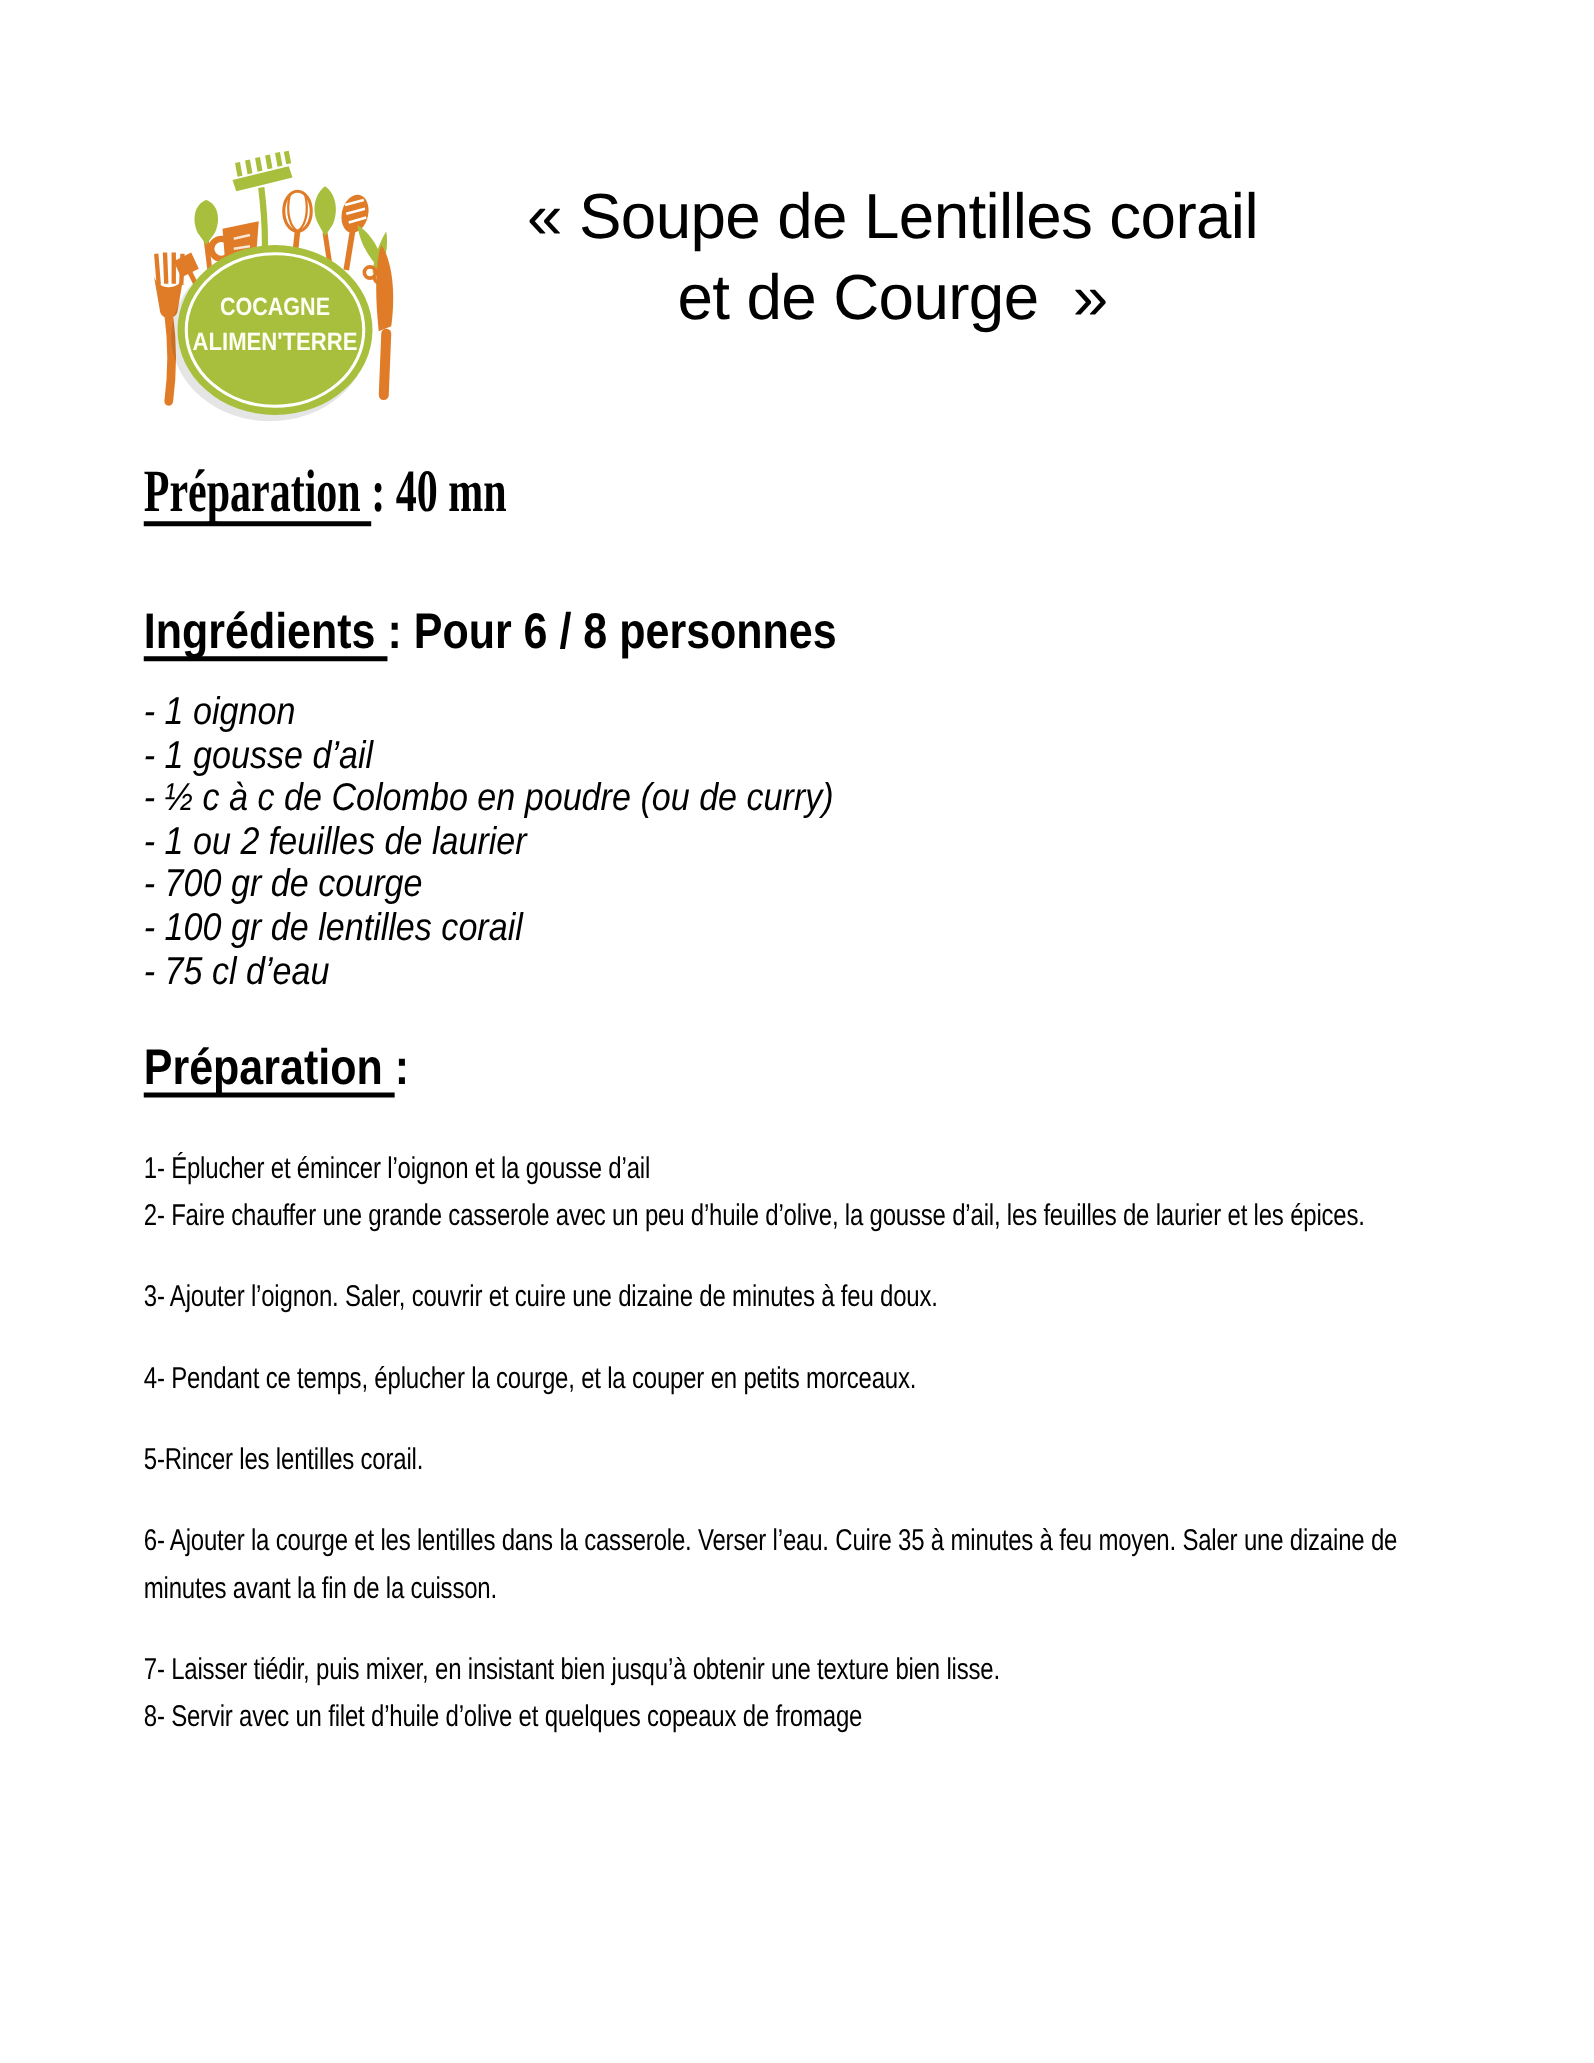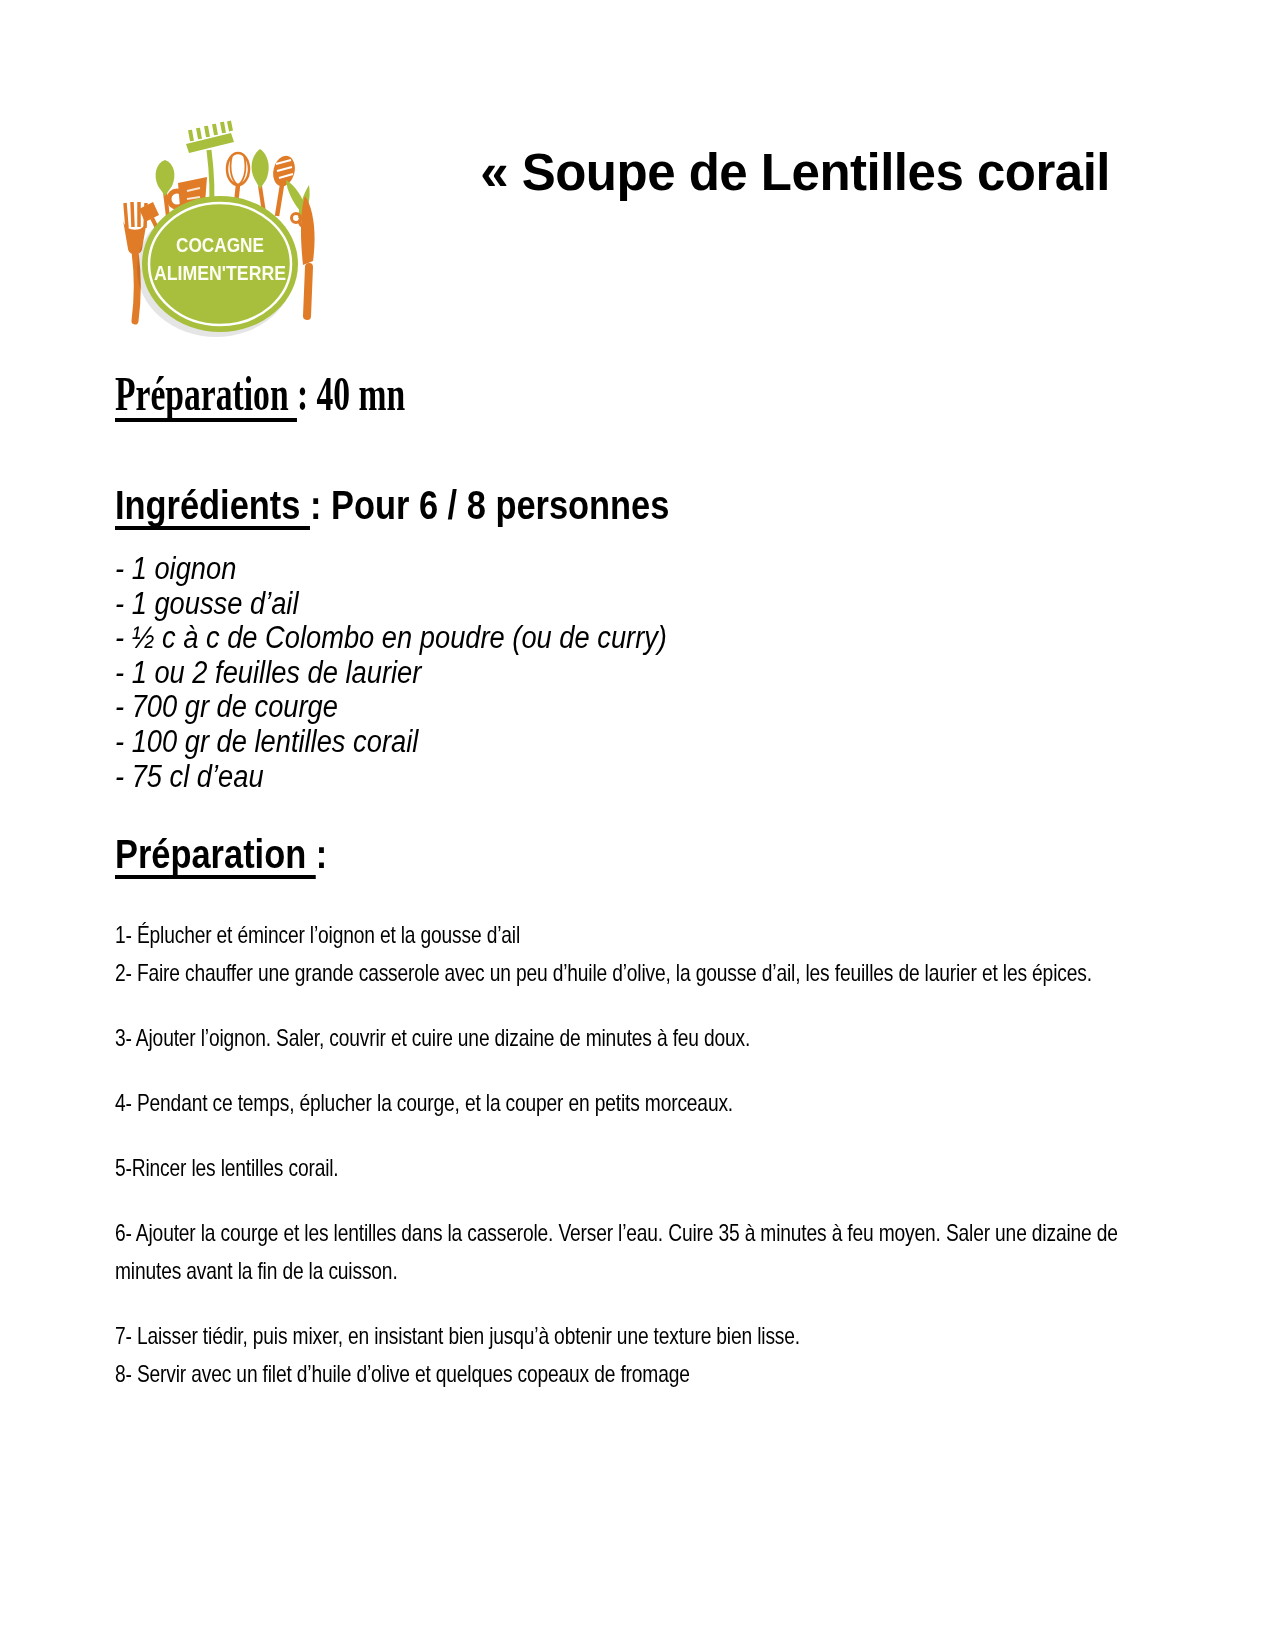--- a/index.html
+++ b/index.html
@@ -11,22 +11,22 @@
   
   .logo{position:absolute;left:112px;top:112px;width:212px;height:225px;}
   .logo text{font-family:"Liberation Sans",sans-serif;font-weight:bold;fill:var(--logo-text,#ffffff);}
   .of{fill:var(--logo-orange,#e07c28);}
   .os{stroke:var(--logo-orange,#e07c28);fill:none;}
   .gf{fill:var(--logo-green,#a7bf3c);}
   .gs{stroke:var(--logo-green,#a7bf3c);fill:none;}
   
   .title{
     position:absolute;left:318px;top:140px;width:792px;
-    font-weight:bold;font-size:51px;line-height:65px;
-    text-align:right;letter-spacing:-0.5px;
+    font-weight:normal;font-size:51px;line-height:65px;
+    text-align:center;letter-spacing:-0.5px;
   }
   .title div{white-space:pre;}
   
   .u{
     text-decoration:underline;
     text-decoration-thickness:4px;
     text-underline-offset:8px;
     text-decoration-skip-ink:none;
   }
   .h-serif{
@@ -111,20 +111,21 @@
     </g>
     <ellipse cx="104" cy="157" rx="79" ry="68" fill="#000000" opacity="0.10"></ellipse>
     <ellipse class="gf" cx="108" cy="152" rx="78" ry="68"></ellipse>
     <ellipse fill="none" stroke="#ffffff" stroke-width="2.5" cx="108" cy="152" rx="71" ry="61"></ellipse>
     <text x="108" y="140" text-anchor="middle" font-size="20" textLength="88" lengthAdjust="spacingAndGlyphs">COCAGNE</text>
     <text x="108" y="168" text-anchor="middle" font-size="20" textLength="132" lengthAdjust="spacingAndGlyphs">ALIMEN'TERRE</text>
   </svg>
 
   <div class="title">
     <div>« Soupe de Lentilles corail</div>
+    <div>et de Courge  »</div>
   </div>
 
   <div class="h-serif"><span class="u">Préparation </span><span>: 40 mn</span></div>
 
   <div class="h-sans h-ing"><span class="u">Ingrédients </span><span>: Pour 6 / 8 personnes</span></div>
 
   <div class="ing-list">
 
   <div>- 1 oignon</div>
       <div>- 1 gousse d’ail</div>

